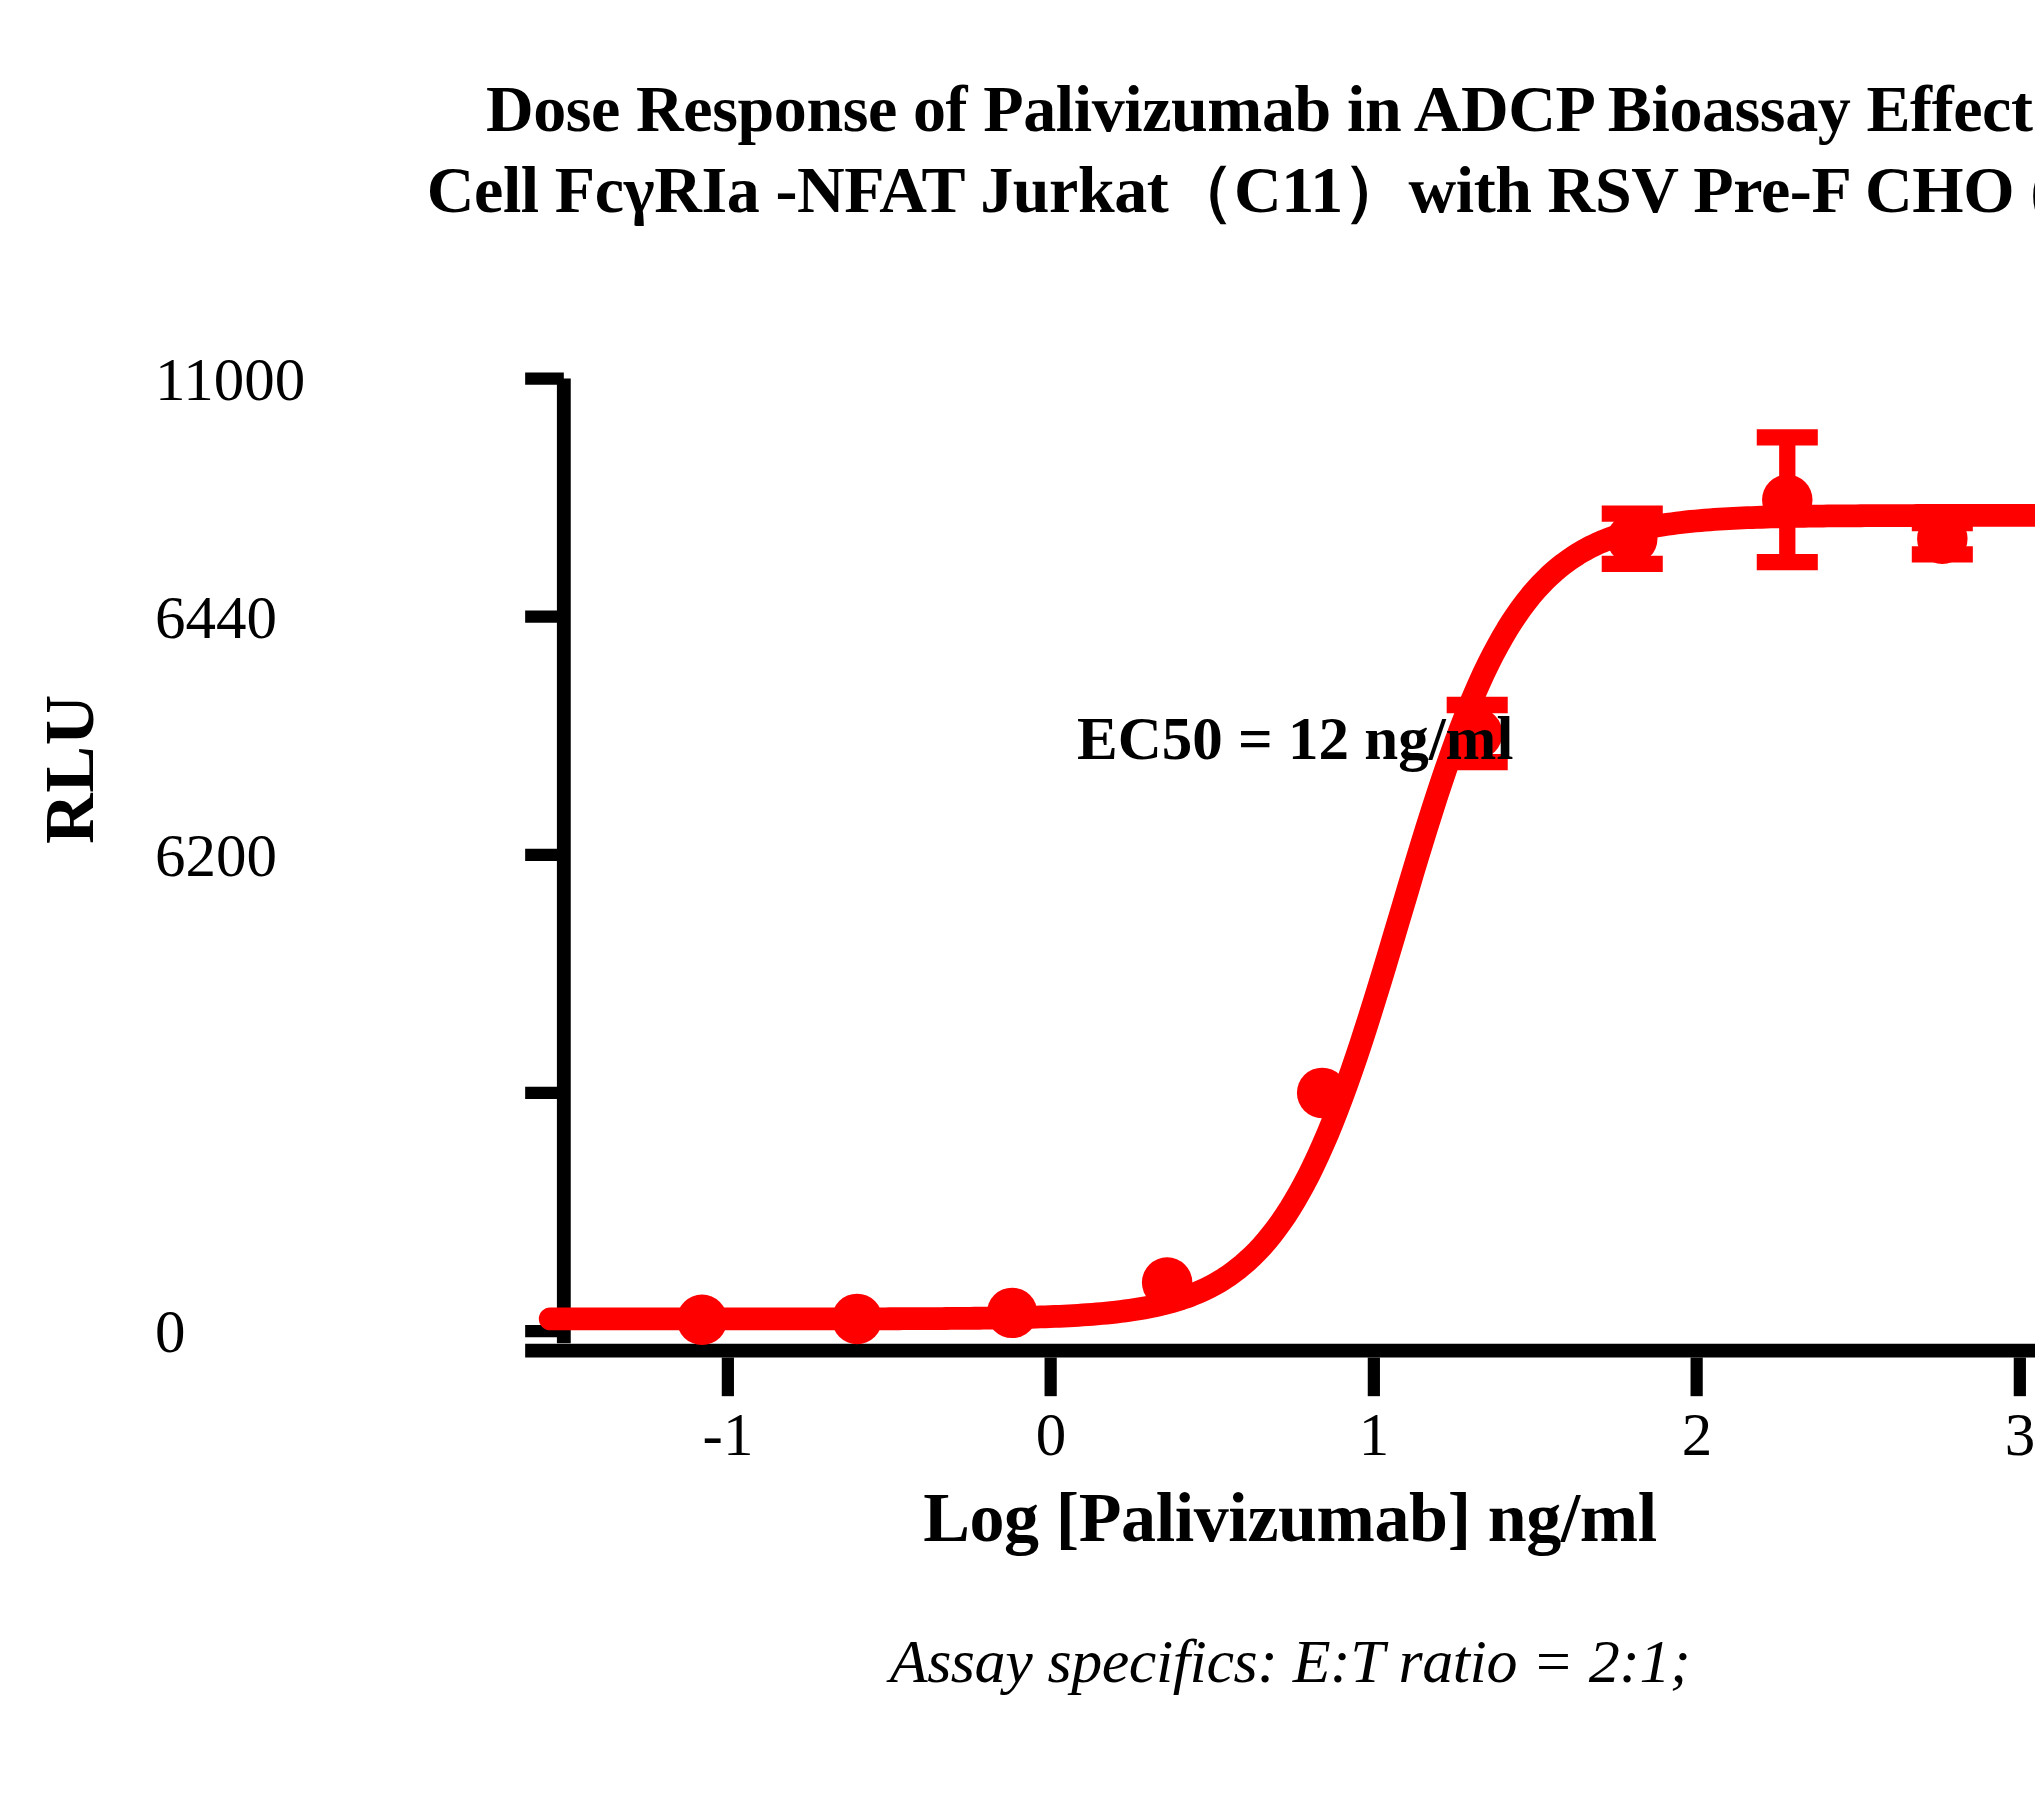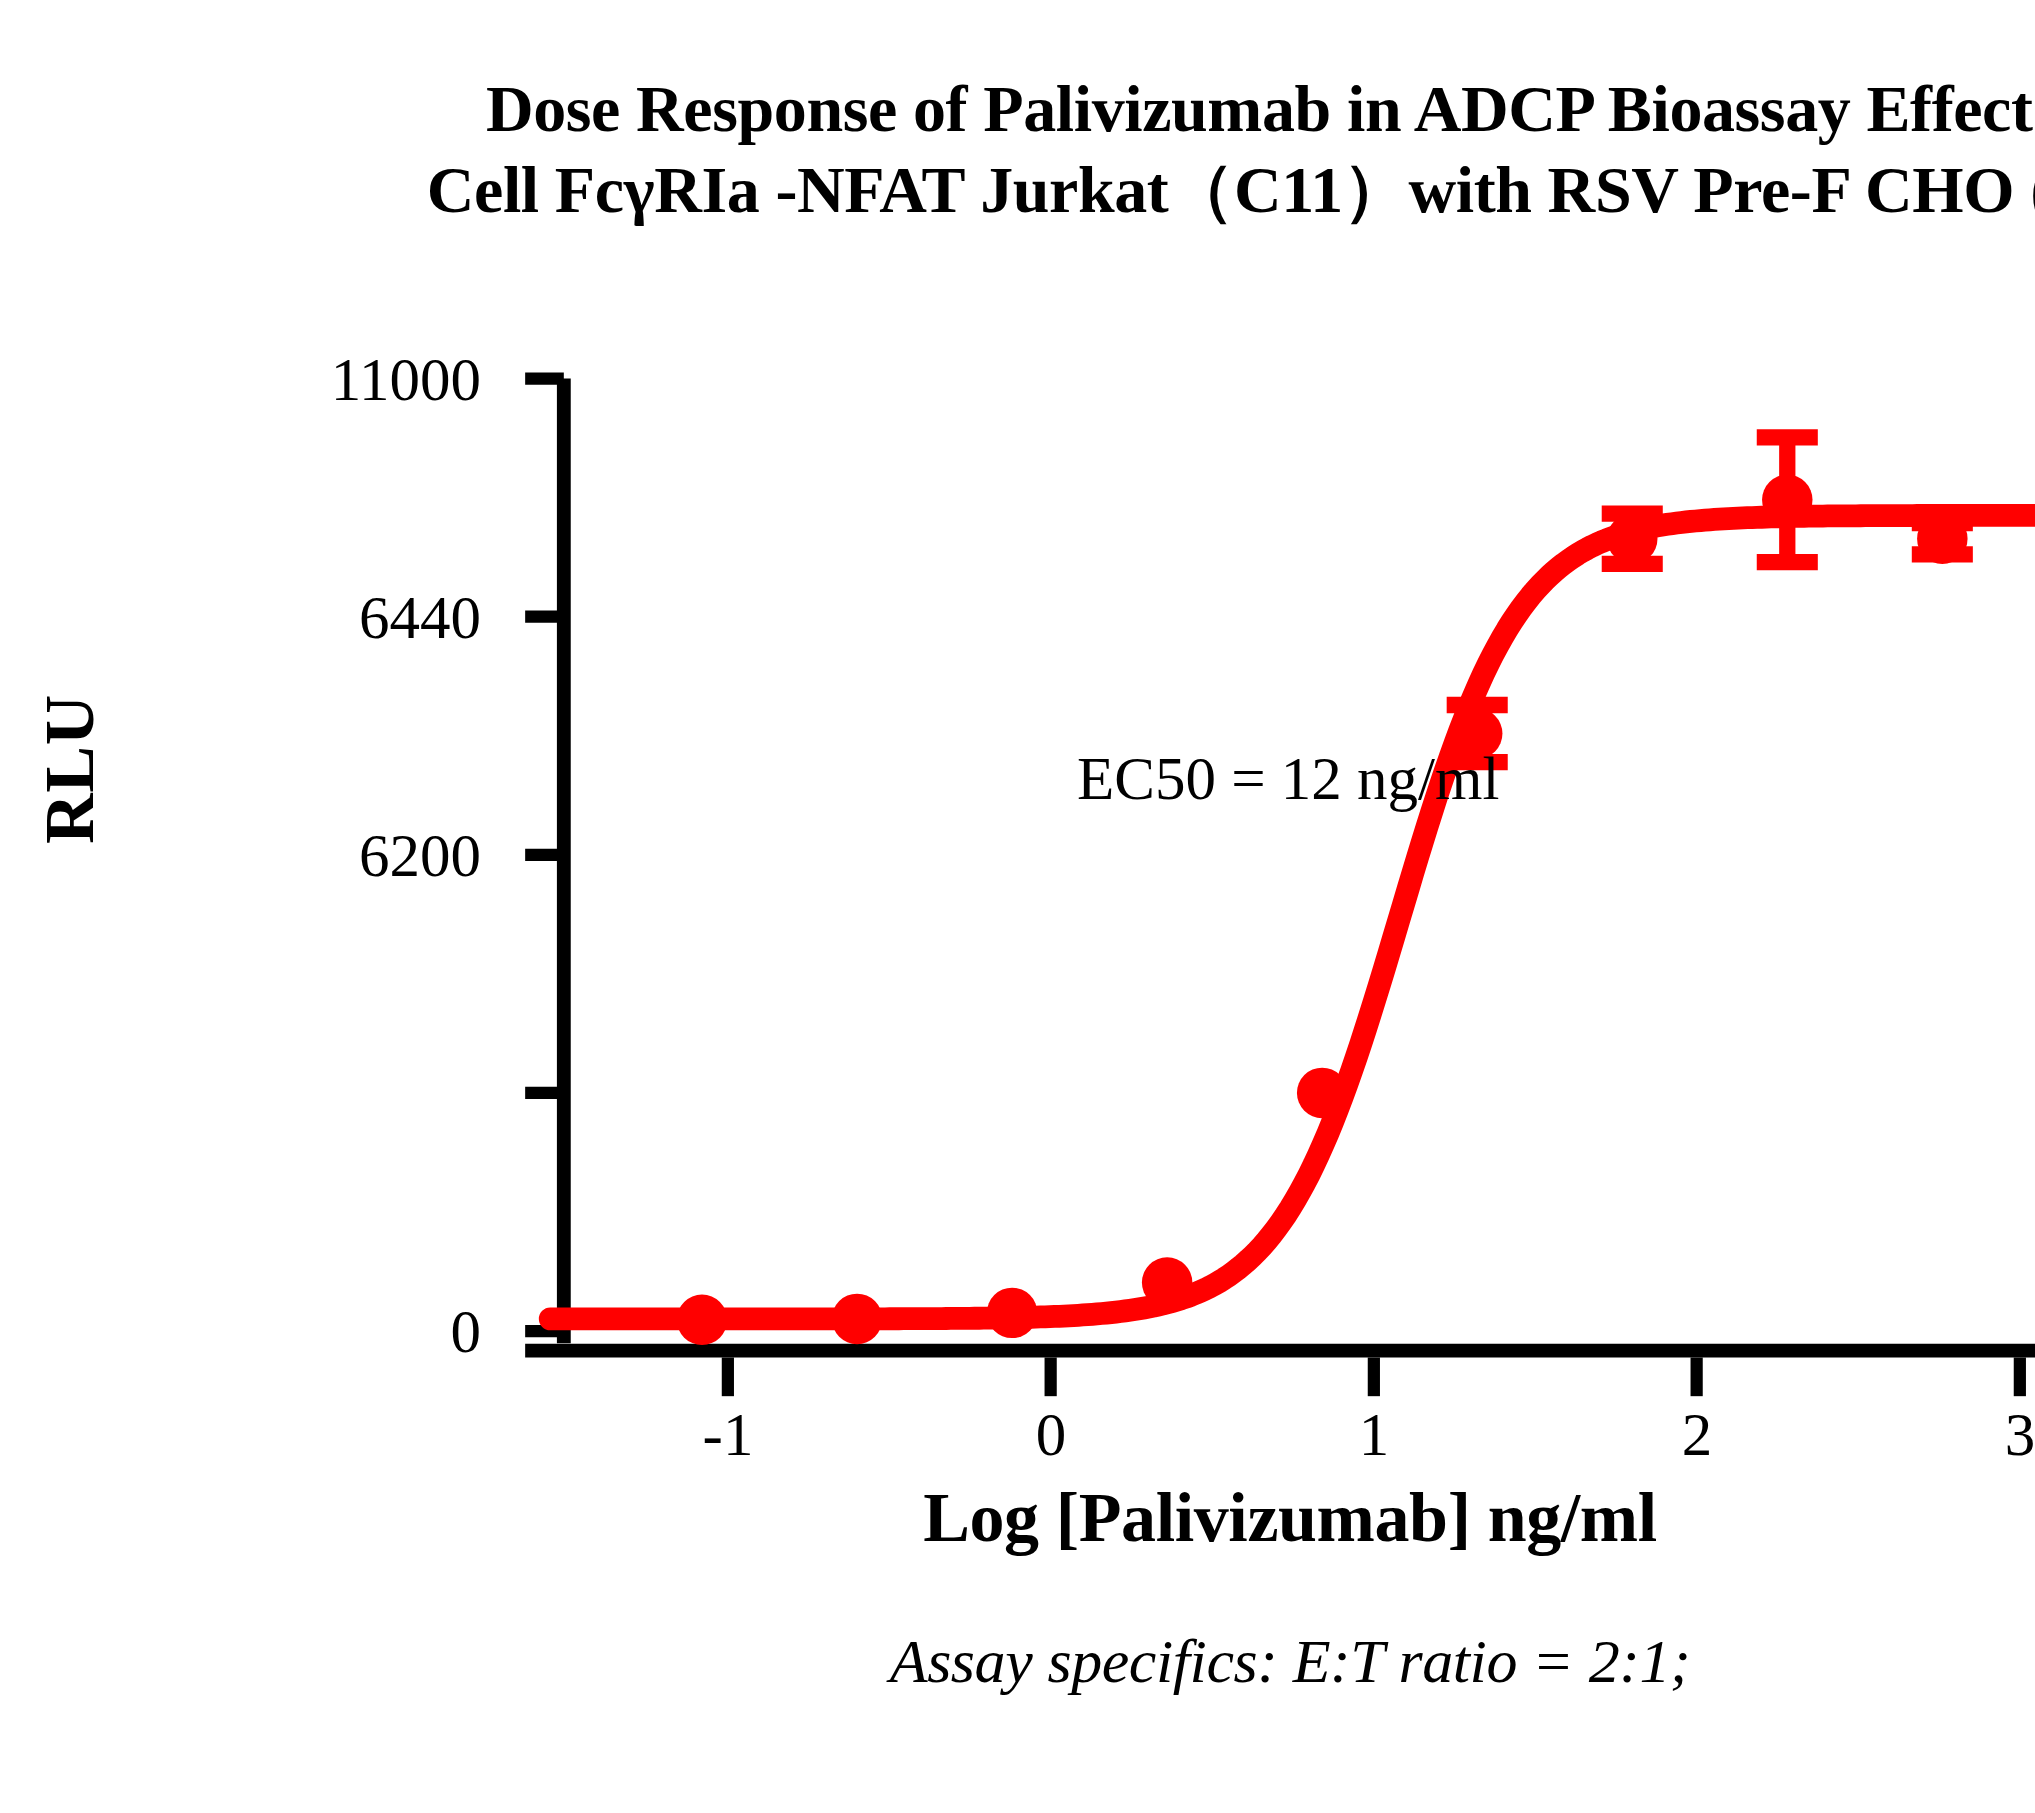--- a/index.html
+++ b/index.html
@@ -20,21 +20,21 @@
   #x-axis-title{position:absolute;left:0;top:1478px;width:2580px;text-align:center;
                 font-size:70px;font-weight:bold;letter-spacing:-0.4px;}
   #caption{position:absolute;left:0;top:1626px;width:2580px;text-align:center;
            font-size:62px;font-style:italic;letter-spacing:-0.4px;}
 
   
   #plot-wrap{position:absolute;left:0;top:0;width:2580px;height:1813px;}
   #plot-svg{position:absolute;left:0;top:0;}
 
   
-  .ytick-label{position:absolute;text-align:right;font-size:61px;line-height:1;
+  .ytick-label{position:absolute;font-size:61px;line-height:1;
                transform:translateY(-50%);width:326px;}
   .xtick-label{position:absolute;text-align:center;font-size:61px;line-height:1;
                transform:translateX(-50%);width:163px;}
 
   
   #ec50-annotation{position:absolute;font-size:61px;white-space:pre;}
 </style>
 </head>
 <body>
 
@@ -103,21 +103,21 @@
     <div class="ytick-label" style="left:155px;top:617px;">6440</div>
     <div class="ytick-label" style="left:155px;top:855px;">6200</div>
     <div class="ytick-label" style="left:155px;top:1331px;">0</div>
 
     <div class="xtick-label" style="left:728px;top:1404px;">-1</div>
     <div class="xtick-label" style="left:1051px;top:1404px;">0</div>
     <div class="xtick-label" style="left:1374px;top:1404px;">1</div>
     <div class="xtick-label" style="left:1697px;top:1404px;">2</div>
     <div class="xtick-label" style="left:2020px;top:1404px;">3</div>
 
-    <div id="ec50-annotation" style="left: 1077px; top: 744px;">EC50 = 12 ng/ml</div>
+    <div id="ec50-annotation" style="left: 1077px; top: 704px; font-weight: bold;">EC50 = 12 ng/ml</div>
   </div>
 
   <div id="y-axis-title">RLU</div>
   <div id="x-axis-title">Log [Palivizumab] ng/ml</div>
   <div id="caption">Assay specifics: E:T ratio = 2:1;</div>
 
 </div>
 
 
 </body></html>

